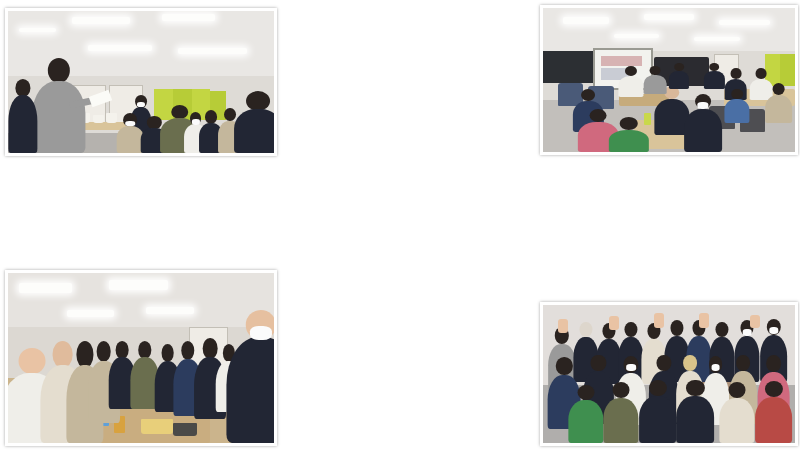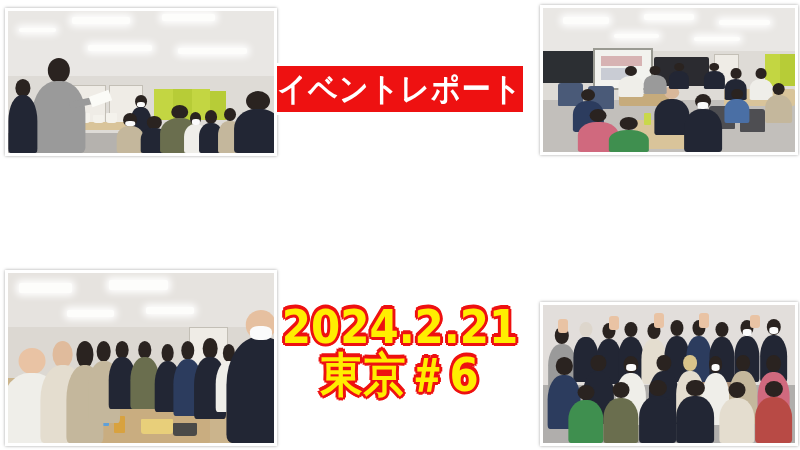--- a/index.html
+++ b/index.html
@@ -513,23 +513,16 @@
         <div class="head" style="width:48%; height:26%;"></div>
         <div class="body" style="width:100%; height:74%;"></div>
       </div>
       <div class="p red" style="left:84%; top:55%; width:15%; height:45%;">
         <div class="head" style="width:48%; height:26%;"></div>
         <div class="body" style="width:100%; height:74%;"></div>
       </div>
     </div>
   </div>
 
-  <div id="red-label">
-    <span class="txt">イベントレポート</span>
-  </div>
-
-
-  <div id="date-block">
-    <div class="dateline" id="date-line1">2024.2.21</div>
-    <div class="dateline" id="date-line2">東京＃6</div>
-  </div>
+
+
 
 </div>
 
 </body></html>

